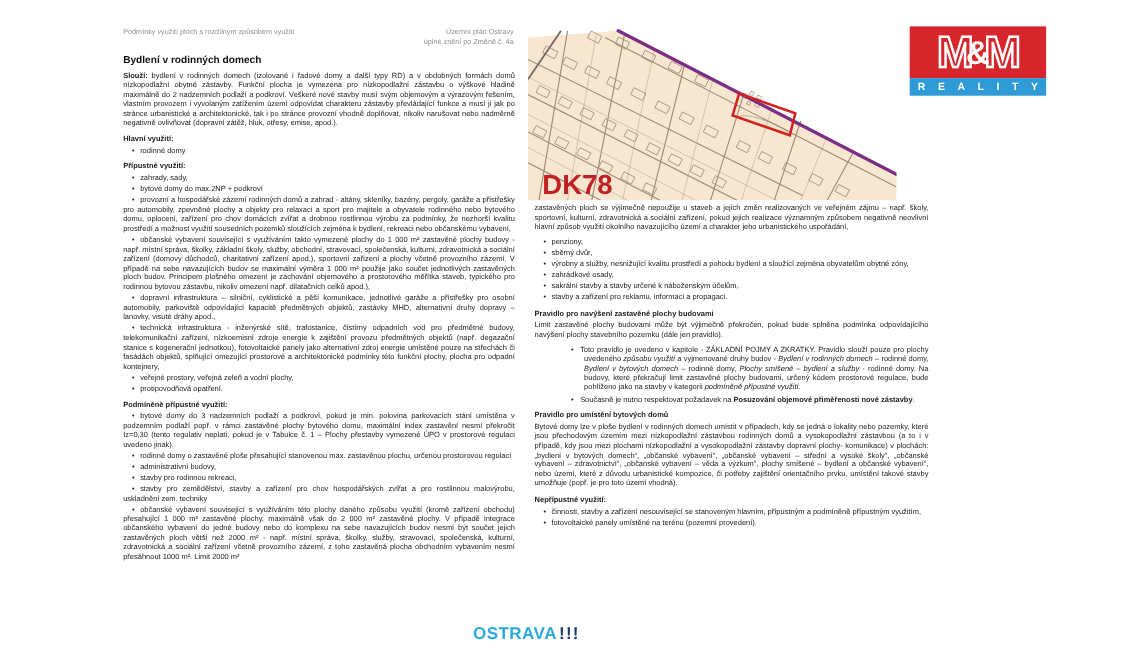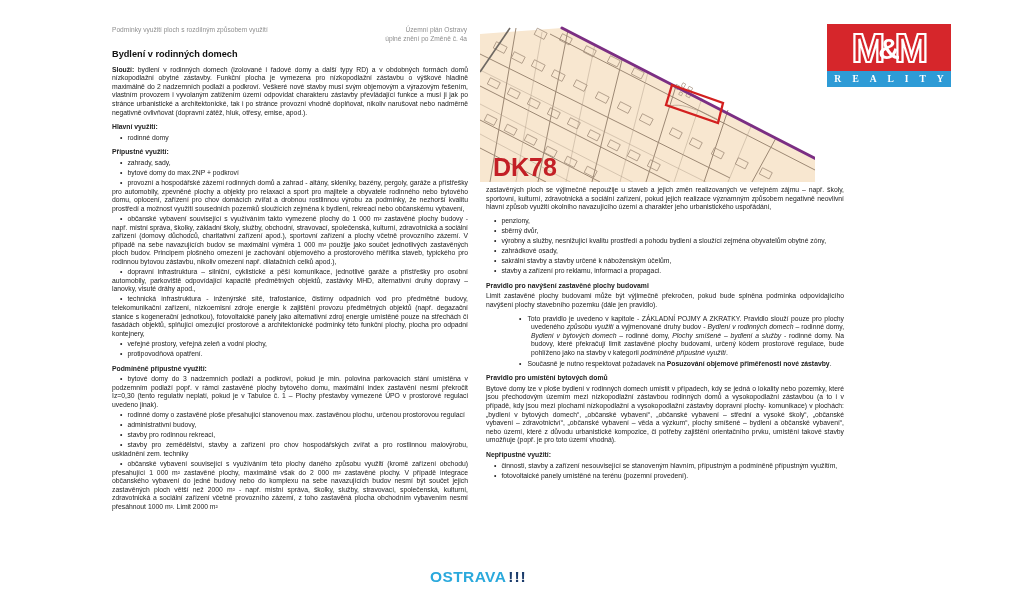--- a/index.html
+++ b/index.html
@@ -28,21 +28,21 @@
   .map-wrap svg{display:block;}
 
   
   .mm-logo{position:absolute;left:827px;top:24px;width:124px;}
   .mm-top{height:47px;display:flex;align-items:center;justify-content:center;
           font-weight:900;line-height:1;}
   .mm-m{font-size:40px;color:#d6262b;-webkit-text-stroke:2.2px #ffffff;
         text-shadow:0 0 0 #fff;letter-spacing:-2px;}
   .mm-amp{font-size:30px;color:#ffffff;margin:0 -5px;position:relative;top:1px;z-index:2;}
   .mm-bottom{height:16px;display:flex;align-items:center;justify-content:center;
-             color:#fff;font-weight:bold;font-size:9.5px;letter-spacing:4.5px;text-indent:4.5px;font-family:Liberation Serif, serif;}
+             color:#fff;font-weight:bold;font-size:9.5px;letter-spacing:4.5px;text-indent:4.5px;}
 
   
   .ostrava{position:absolute;left:430px;top:568px;font-size:15.5px;font-weight:700;letter-spacing:.4px;}
   .ostrava .bangs{letter-spacing:1px;margin-left:2px;}
 </style>
 </head>
 <body>
 
 <div class="page">
 

